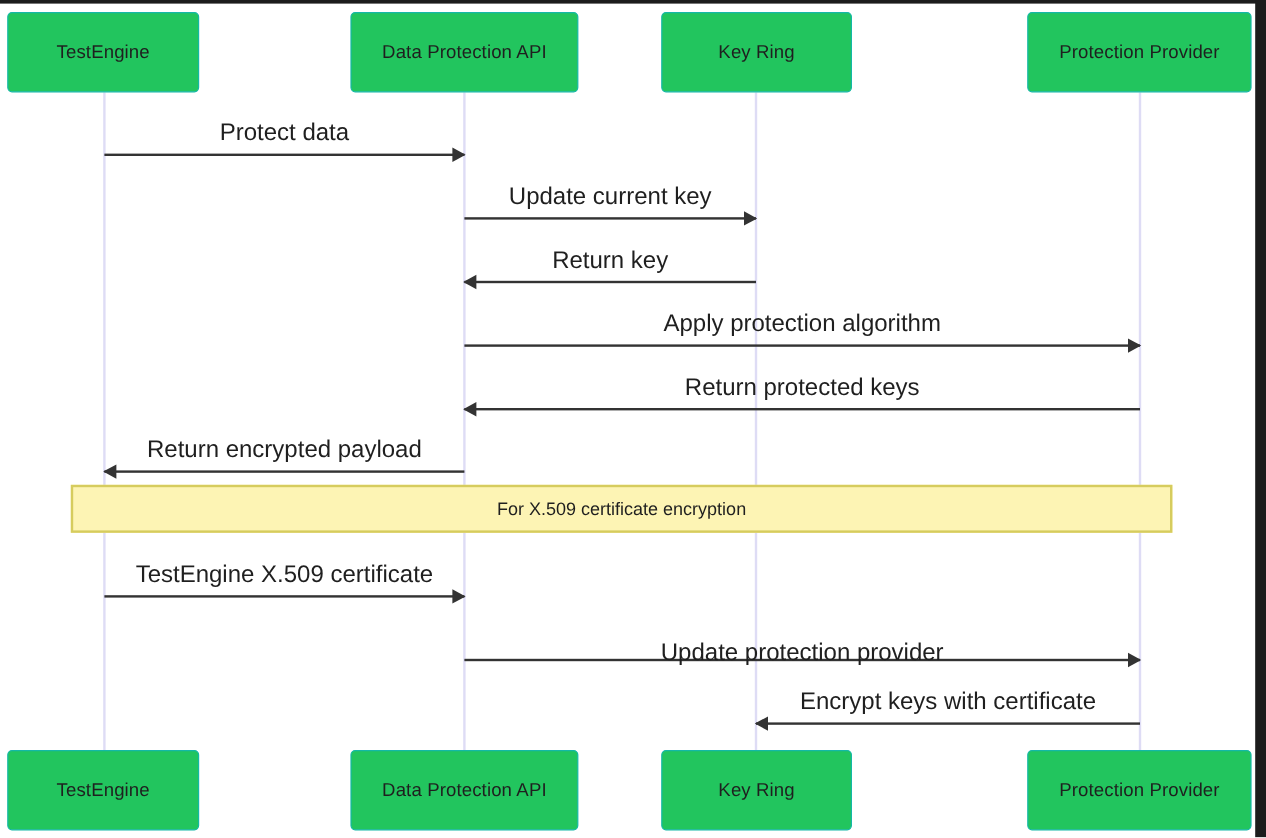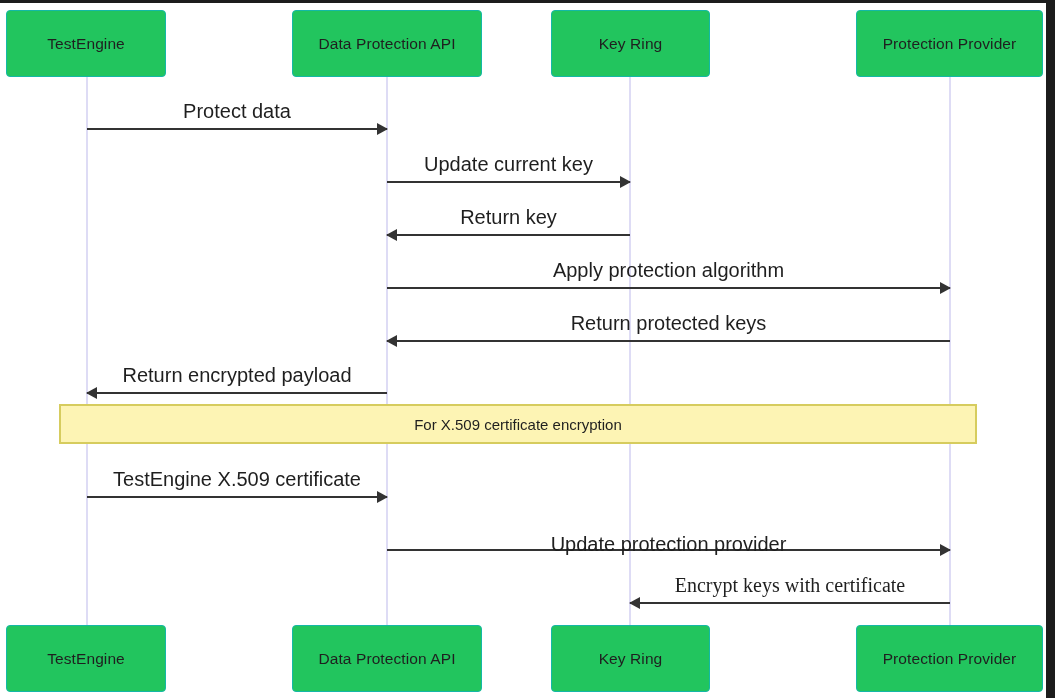--- a/index.html
+++ b/index.html
@@ -180,19 +180,19 @@
       <div class="msg-label" style="left: 237px; top: 468px;">TestEngine X.509 certificate</div>
       <div class="msg to-right" style="left: 387px; width: 563px; top: 549px;">
         <div class="line"></div>
         <div class="head"></div>
       </div>
       <div class="msg-label" style="left: 668.5px; top: 521px; margin-top: 12px;">Update protection provider</div>
       <div class="msg to-left" style="left: 630px; width: 320px; top: 602px;">
         <div class="line"></div>
         <div class="head"></div>
       </div>
-      <div class="msg-label" style="left: 790px; top: 574px; font-family: Liberation Serif, serif;">Encrypt keys with certificate</div>
+      <div class="msg-label" style="left: 790px; top: 574px;">Encrypt keys with certificate</div>
       <div class="note-band" style="left: 59px; top: 404px; width: 918px; height: 40px;">
         <span>For X.509 certificate encryption</span>
       </div>
     </div>
 
 </div>
 
 </body></html>

